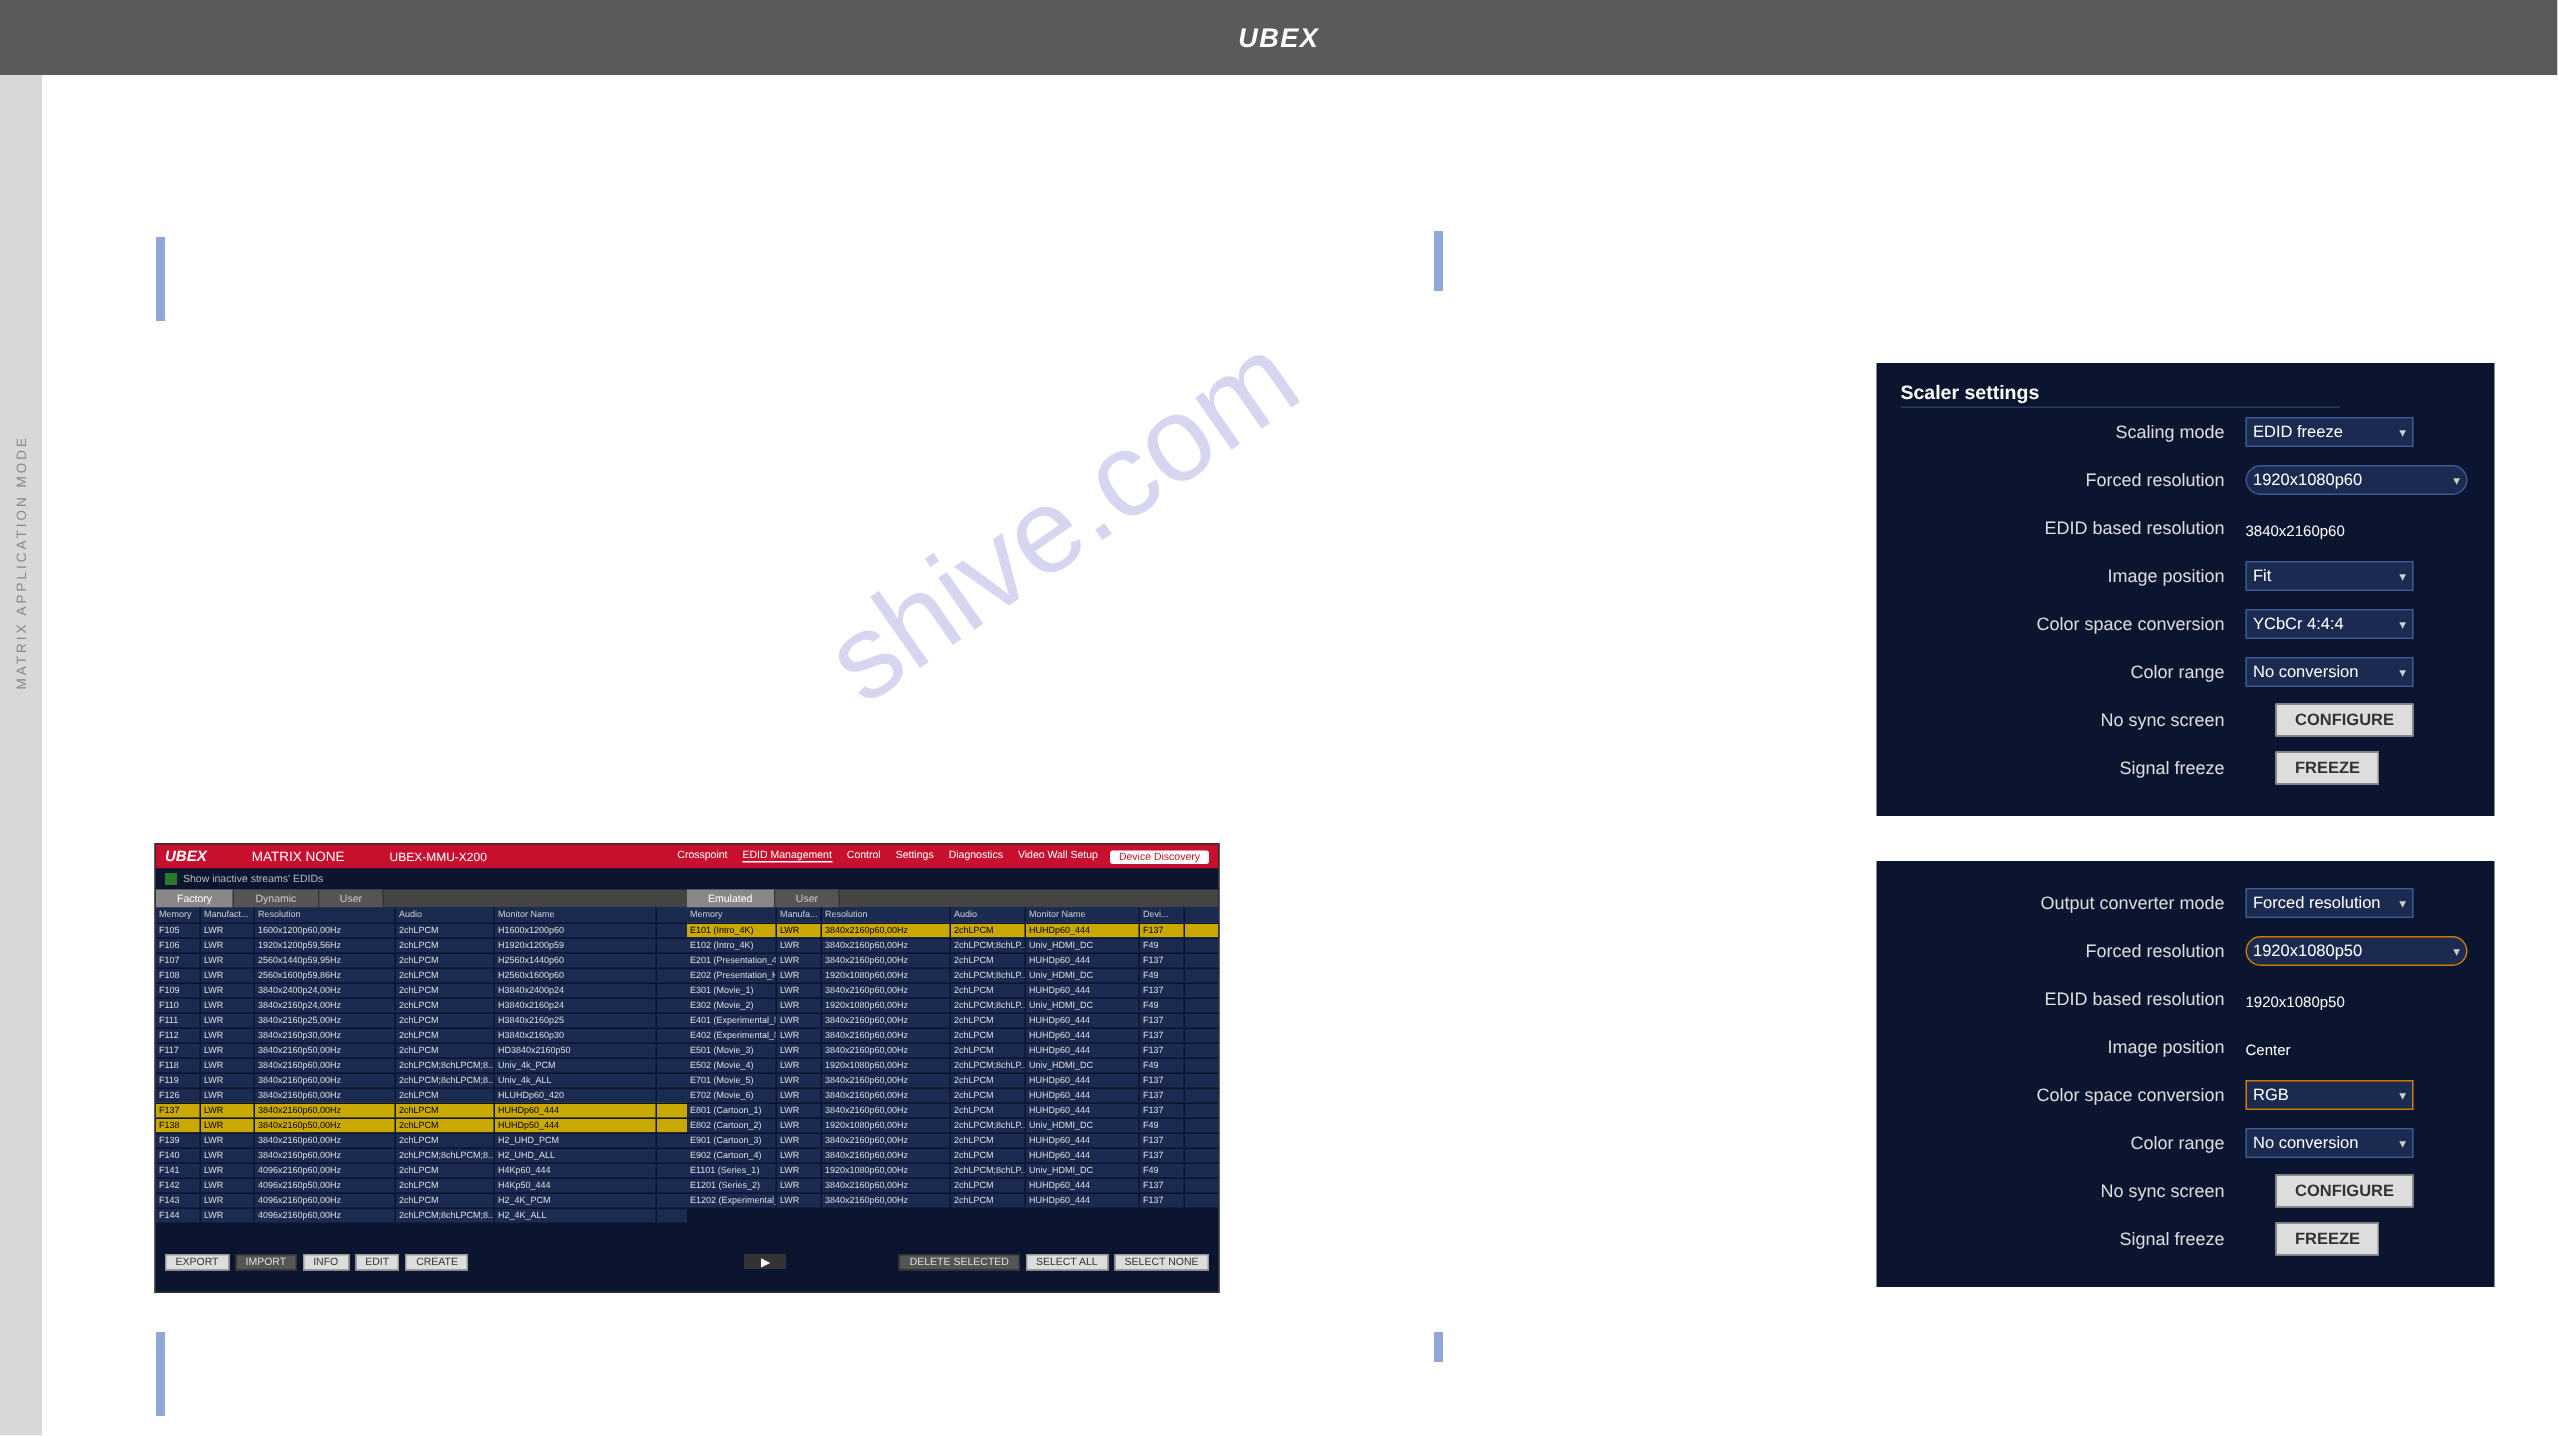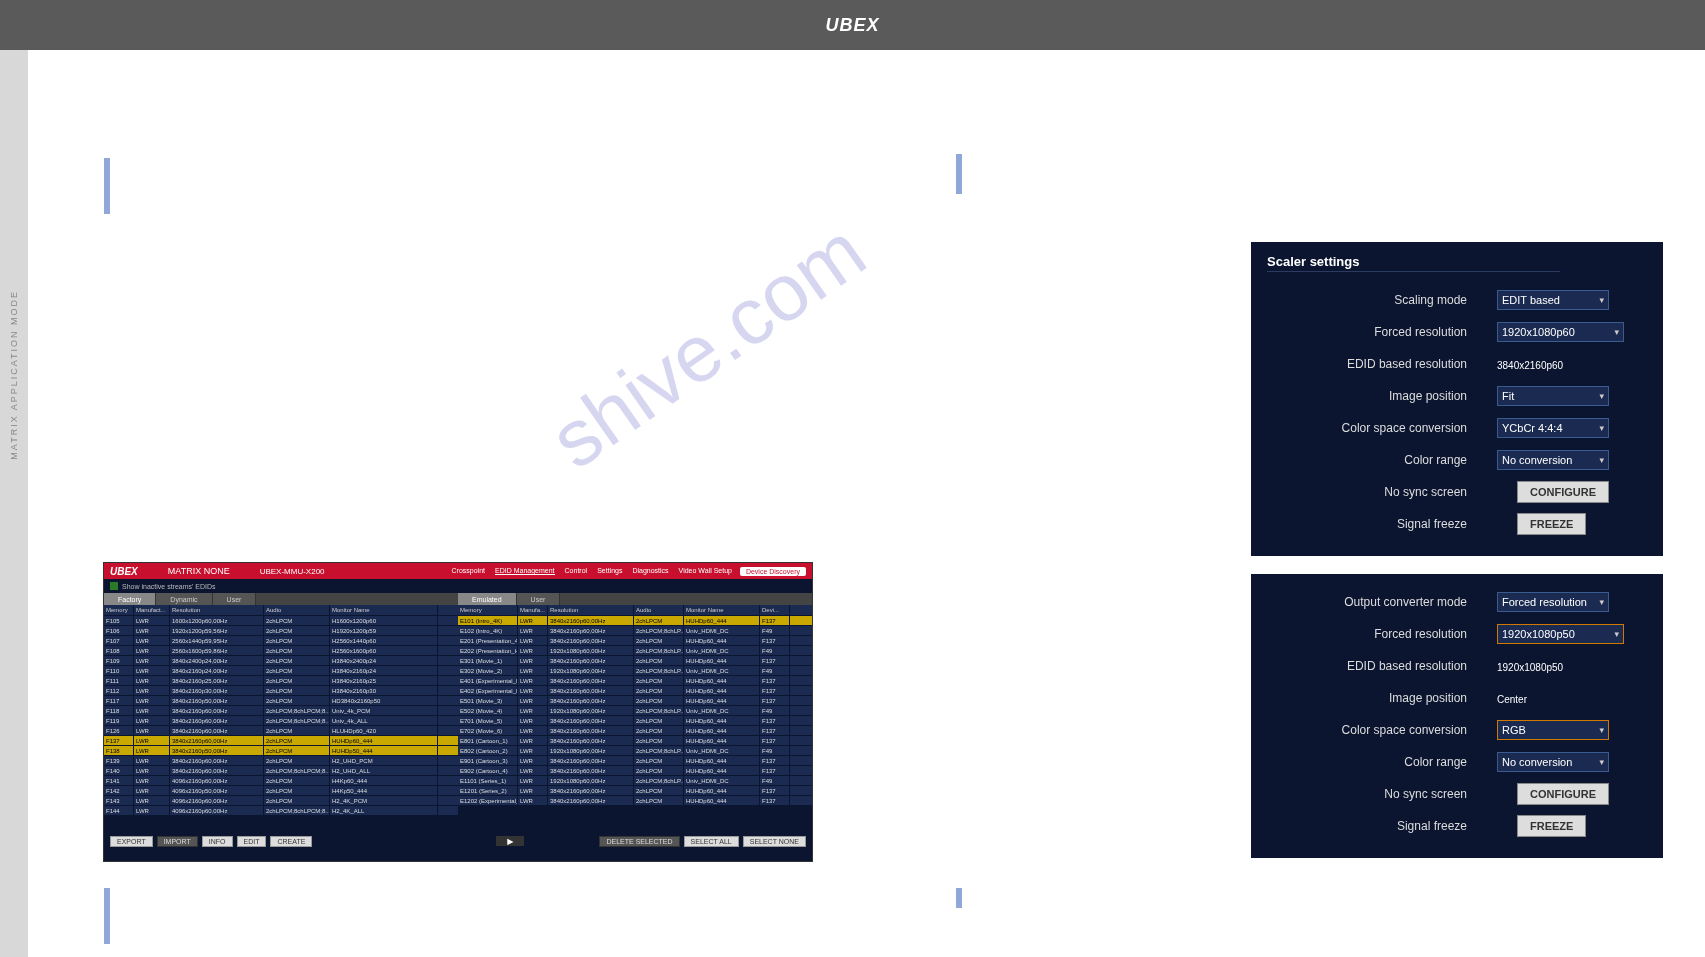--- a/index.html
+++ b/index.html
@@ -56,26 +56,26 @@
   .edid-footer { background: #0b1530; height: 16px; display: flex; align-items: center; padding: 0 6px; gap: 4px; }
   .edid-btn { background: #ddd; color: #333; padding: 1px 6px; font-size: 7px; border: 1px solid #999; cursor: pointer; }
   .edid-btn.dark { background: #555; color: #ddd; border-color: #333; }
   .edid-pager { width: 28px; height: 10px; background: #333; color: #fff; display: flex; align-items: center; justify-content: center; font-size: 8px; margin-left: 180px; }
   .edid-footer-right { margin-left: auto; display: flex; gap: 4px; }
   
   
   .settings-panel { position: absolute; right: 42px; width: 412px; background: #0b1530; color: #ddd; padding: 12px 16px 16px; font-size: 13px; }
   .settings-panel.scaler { top: 192px; }
   .settings-panel.frc { top: 524px; }
-  .settings-title { font-weight: bold; font-size: 13px; color: #fff; margin-bottom: 12px; border-bottom: 1px solid #2a3a60; display: inline-block; padding-right: 200px; padding-bottom: 2px; }
+  .settings-title { font-weight: bold; font-size: 13px; color: #fff; margin-bottom: 0; border-bottom: 1px solid #2a3a60; display: inline-block; padding-right: 200px; padding-bottom: 2px; }
   .settings-row { display: flex; align-items: center; height: 32px; }
-  .settings-label { flex: 1; text-align: right; padding-right: 30px; font-size: 12px; color: #ddd; }
+  .settings-label { flex: 1; text-align: right; padding-right: 14px; font-size: 12px; color: #ddd; }
   .settings-value { width: 150px; }
   .settings-select { width: 112px; height: 20px; background: #1a2a50; border: 1px solid #3a5a90; color: #fff; font-size: 11px; padding: 0 4px; display: flex; align-items: center; justify-content: space-between; cursor: pointer; }
-  .settings-select.wide { width: 127px; }
+  .settings-select.wide { width: 148px; border-radius: 10px; }
   .settings-select.hl { border: 1px solid #d07800; }
   .settings-select::after { content: "▾"; font-size: 9px; color: #ccc; }
   .settings-static { font-size: 10px; color: #fff; }
   .settings-button { background: #ddd; color: #333; border: 1px solid #888; padding: 4px 12px; font-size: 11px; font-weight: bold; cursor: pointer; margin-left: 20px; }
 </style>
 </head>
 <body>
 
 <div class="top-bar">
   <span class="top-logo">UBEX</span>
@@ -452,21 +452,21 @@
       </div>
     </div>
   </div>
 
   <div class="settings-panel scaler">
     <div class="settings-title">Scaler settings</div>
     <div class="settings-row">
         <span class="settings-label">Scaling mode</span>
         <div class="settings-value">
           <div class="settings-select">
-            <span>EDIT based</span>
+            <span>EDID freeze</span>
           </div>
         </div>
       </div>
     <div class="settings-row">
         <span class="settings-label">Forced resolution</span>
         <div class="settings-value">
           <div class="settings-select wide">
             <span>1920x1080p60</span>
           </div>
         </div>

